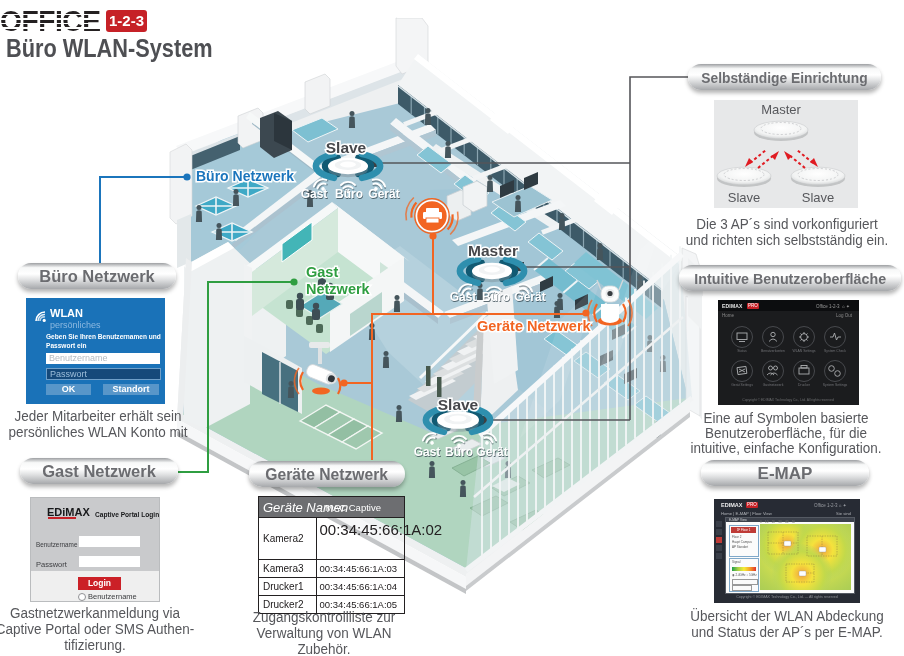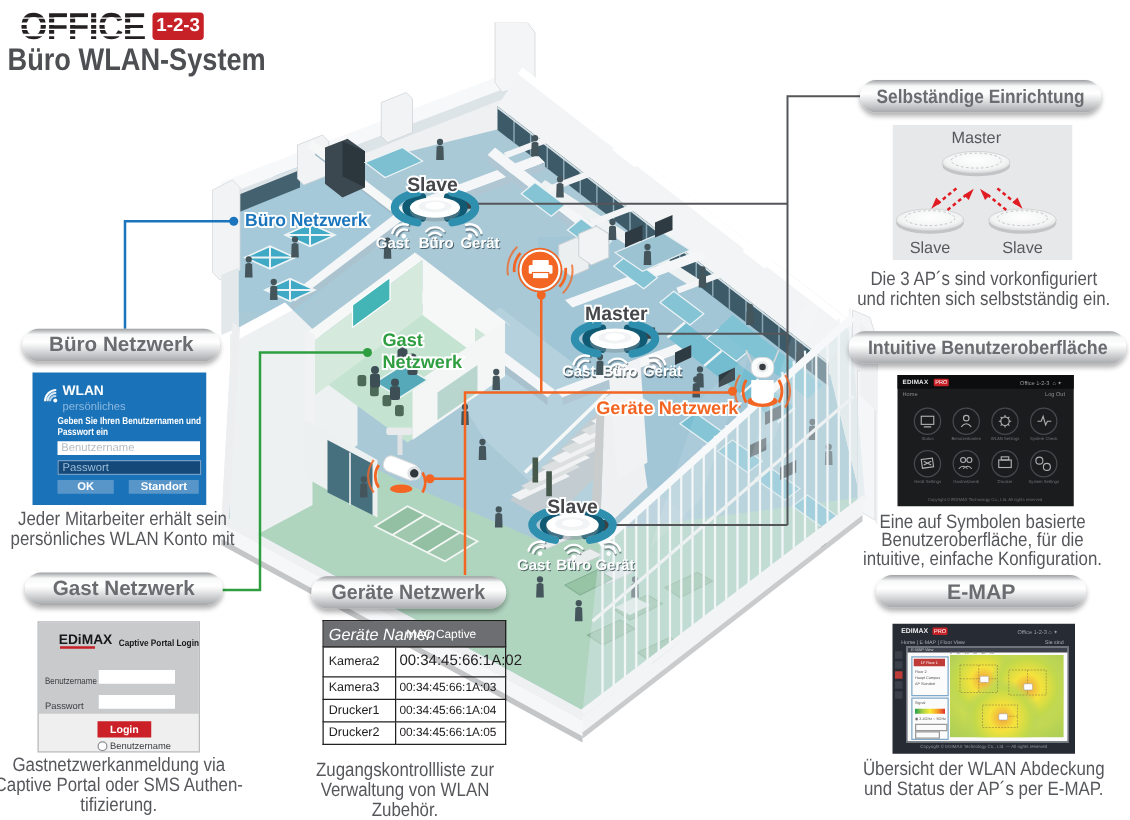--- a/index.html
+++ b/index.html
@@ -9,21 +9,21 @@
  background:linear-gradient(180deg,#9d9fa2 0%,#f7f8f8 18%,#ffffff 42%,#e3e4e5 62%,#a6a8ab 100%);
  box-shadow:0 3px 4px rgba(0,0,0,0.30);
  color:#55565a;font-weight:bold;text-align:center;}
 .pill span{display:inline-block;line-height:27px;white-space:nowrap;}
 .pill{color:#6b6c70;}
 .cap{position:absolute;color:#56575b;font-size:15.5px;line-height:16.2px;text-align:center;transform:scale(0.87,1);width:280px;}
 </style>
 </head>
 <body>
 
-<div class="abs" style="left:16px;top:4px;width:170px;height:32px;">
+<div class="abs" style="left:0;top:4px;width:170px;height:32px;">
   <div class="abs" style="left:0;top:0;font-weight:bold;font-size:32px;color:#242021;transform:scale(0.88,0.94);transform-origin:0 0;letter-spacing:-0.5px;">OFFICE</div>
   <div class="abs" style="left:0;top:9.5px;width:100px;height:1.8px;background:#fff;"></div>
   <div class="abs" style="left:0;top:14px;width:100px;height:1.8px;background:#fff;"></div>
   <div class="abs" style="left:0;top:18.5px;width:100px;height:1.8px;background:#fff;"></div>
   <div class="abs" style="left:0;top:23px;width:100px;height:1.8px;background:#fff;"></div>
   <div class="abs" style="left:0;top:27.5px;width:100px;height:1.8px;background:#fff;"></div>
 
   <div class="abs" style="left:106px;top:6px;width:41px;height:22px;background:#c62127;border-radius:3px;color:#fff;font-weight:bold;font-size:15px;text-align:center;line-height:22px;">1-2-3</div>
 </div>
 
@@ -669,21 +669,21 @@
 
 <div class="abs" style="left:258px;top:496px;width:141px;font-size:10px;color:#232021;">
   <table style="border-collapse:collapse;width:132px;table-layout:fixed;white-space:nowrap;font-family:'Liberation Sans',sans-serif;">
     <tbody>
         <tr style="background:#6d6e71;color:#fff;">
           <td style="border:1px solid #232021;border-right:none;padding:3px 0 2px 4px;font-size:13px;width:53px;overflow:visible;font-style:italic;">Geräte Namen</td>
           <td style="border:1px solid #232021;border-left:none;padding:3px 0 2px 9px;font-size:9.5px;width:79px;">MAC Captive</td>
         </tr>
     <tr>
           <td style="border:1px solid #232021;padding:3px 0 3px 4px;">Kamera2</td>
-          <td style="border:1px solid #232021;padding:3px 0 6px 3px;font-size:12px;">00:34:45:66:1A:02</td>
+          <td style="border:1px solid #232021;padding:3px 0 21px 3px;font-size:15px;">00:34:45:66:1A:02</td>
         </tr>
     <tr>
           <td style="border:1px solid #232021;padding:3px 0 3px 4px;">Kamera3</td>
           <td style="border:1px solid #232021;padding:3px 0 3px 3px;font-size:9.5px;">00:34:45:66:1A:03</td>
         </tr>
     <tr>
           <td style="border:1px solid #232021;padding:3px 0 3px 4px;margin-top:26px;">Drucker1</td>
           <td style="border:1px solid #232021;padding:3px 0 3px 3px;font-size:9.5px;">00:34:45:66:1A:04</td>
         </tr>
     <tr>

